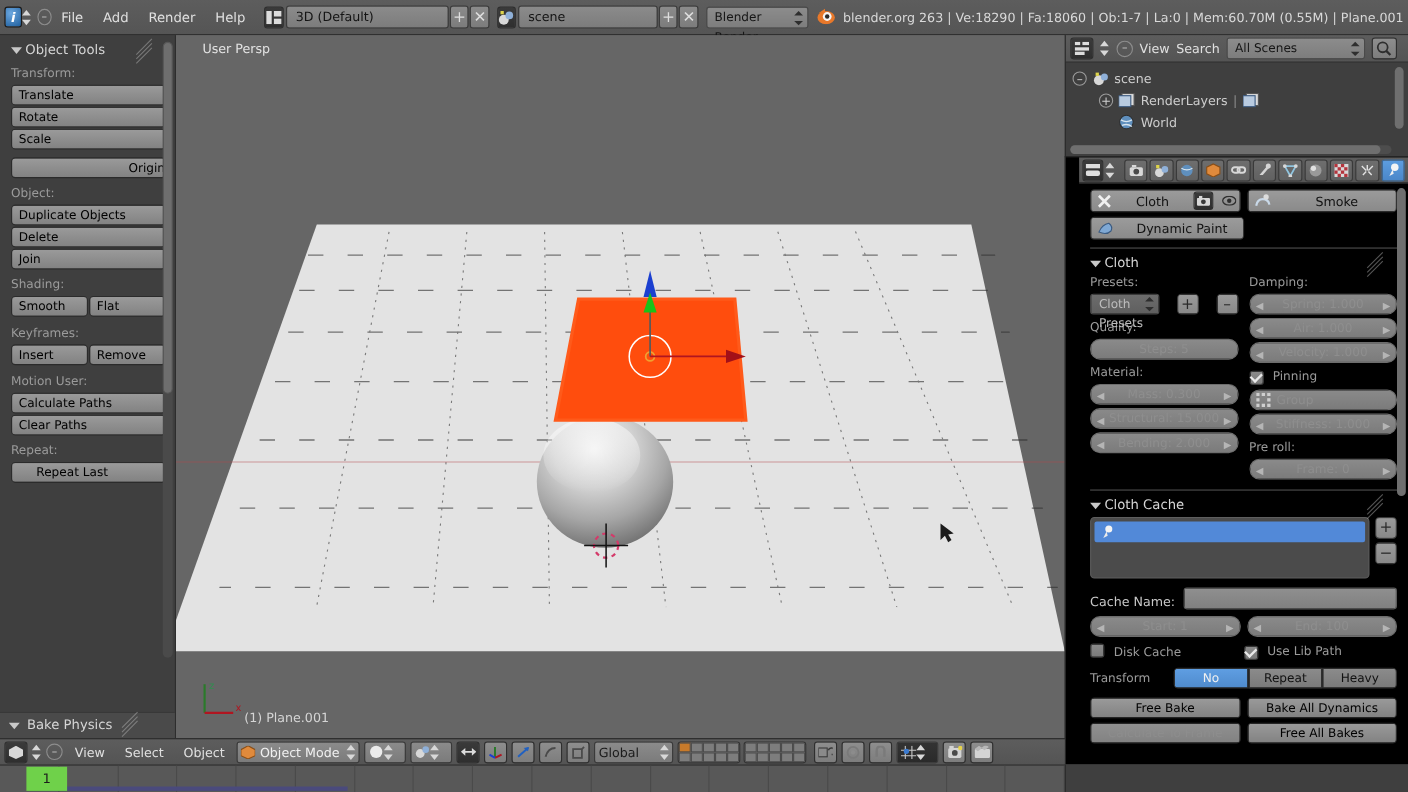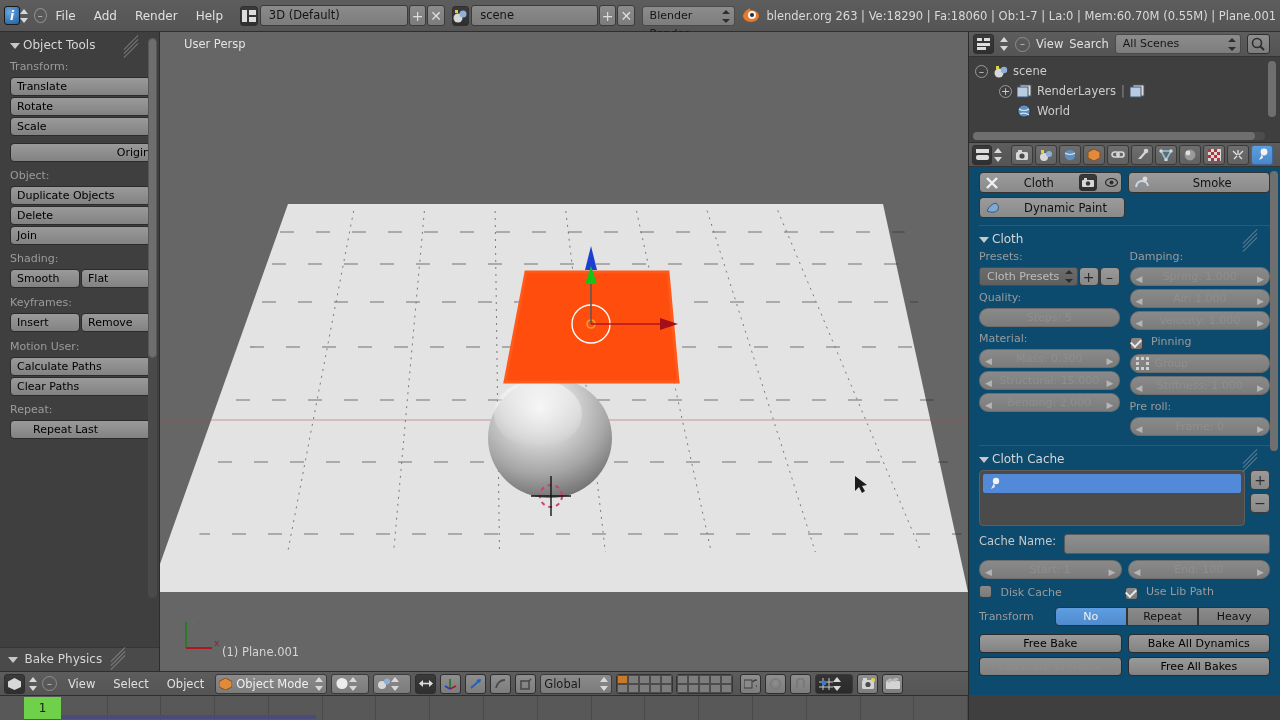--- a/index.html
+++ b/index.html
@@ -117,22 +117,22 @@
                 display:flex;align-items:center;padding:0 4px;gap:6px;}
   #outliner .body{position:relative;padding:4px 0 0 6px;height:85px;overflow:hidden;}
   .otree-row{display:flex;align-items:center;height:20px;gap:5px;color:#cdcdcd;font-size:11.5px;}
   .expander{width:13px;height:13px;border-radius:50%;border:1px solid #9a9a9a;color:#cfcfcf;font-size:11px;
             display:flex;align-items:center;justify-content:center;line-height:9px;}
   .ohscroll{position:absolute;left:4px;bottom:2px;width:292px;height:8px;background:#4d4d4d;border-radius:4px;}
   .ohscroll i{position:absolute;left:0;top:0;width:282px;height:8px;background:#6f6f6f;border-radius:4px;}
   .ovscroll{position:absolute;right:4px;top:4px;width:8px;height:56px;background:#6f6f6f;border-radius:4px;}
 
   
-  #props{position:absolute;left:968px;top:142px;width:312px;height:578px;background:#0c4a6e;border-left:1px solid #2b2b2b;
-         border-top:1px solid #2b2b2b;overflow:hidden;}
+  #props{position:absolute;left:968px;top:142px;width:312px;height:578px;background:#000000;border-left:1px solid #2b2b2b;
+         border-top:1px solid #2b2b2b;overflow:hidden;padding-left:12px;}
   #props .ph{height:24px;background:linear-gradient(to bottom,#5d5d5d,#545454);border-bottom:1px solid #343434;
              display:flex;align-items:center;padding:0 3px;gap:2px;}
   .ptab{width:22px;height:20px;border:1px solid #3a3a3a;border-radius:3px;background:linear-gradient(to bottom,#6e6e6e,#616161);
         display:flex;align-items:center;justify-content:center;}
   .ptab.active{background:linear-gradient(to bottom,#5d9de0,#4a87c9);border-color:#3a6a9c;}
   #props .content{position:relative;padding:5px 10px 0 10px;}
   .physrow{display:flex;gap:6px;margin-bottom:4px;}
   .phys-btn{flex:1;display:flex;align-items:center;gap:6px;background:linear-gradient(to bottom,#9b9b9b,#8a8a8a);
             border:1px solid #333;border-radius:4px;height:21px;color:#111;font-size:11.5px;padding-left:5px;}
   .phys-btn .t{flex:1;text-align:center;}
@@ -607,21 +607,21 @@
         <span class="grip" style="top:3px">
             <i style="top:1px;left:0"></i>
             <i style="top:5px;left:0"></i>
             <i style="top:9px;left:0"></i>
           </span>
       </div>
 
       <div class="two-col">
         <div class="col">
           <div class="lbl" style="margin-bottom:3px">Presets:</div>
-          <div style="display:flex;gap:1px;margin-bottom:5px">
+          <div style="display:flex;gap:16px;margin-bottom:5px">
             <div class="sel-box" style="flex:1;background:linear-gradient(to bottom,#6c6c6c,#5f5f5f);color:#bdbdbd;height:19px;line-height:17px">
               <span>Cloth Presets</span>
               <span class="spin" style="top:2px"></span>
             </div>
             <div class="pmsq" style="height:19px;margin:0">+</div>
             <div class="pmsq" style="height:19px;margin:0">–</div>
           </div>
           <div class="lbl" style="margin-bottom:3px">Quality:</div>
           <div class="num dim" style="margin-bottom:5px">Steps: 5</div>
           <div class="lbl" style="margin-bottom:3px">Material:</div>
@@ -681,21 +681,21 @@
                 <path d="M7 6 L4 12 L8 10 Z" fill="#eaeaea"></path>
               </svg>
           </div>
         </div>
         <div class="plusminus">
           <div class="pmsq">+</div>
           <div class="pmsq">−</div>
         </div>
       </div>
 
-      <div style="display:flex;align-items:flex-start;gap:8px;margin-bottom:6px">
+      <div style="display:flex;align-items:flex-end;gap:8px;margin-bottom:6px">
         <div class="lbl" style="color:#c8c8c8;font-size:11.5px">Cache Name:</div>
         <div class="textfield" style="flex:1" placeholder=""></div>
       </div>
 
       <div style="display:flex;gap:6px;margin-bottom:6px">
         <div class="num dim" style="flex:1"><span class="ar l">◀</span><span>Start: 1</span><span class="ar r">▶</span></div>
         <div class="num dim" style="flex:1"><span class="ar l">◀</span><span>End: 100</span><span class="ar r">▶</span></div>
       </div>
 
 

